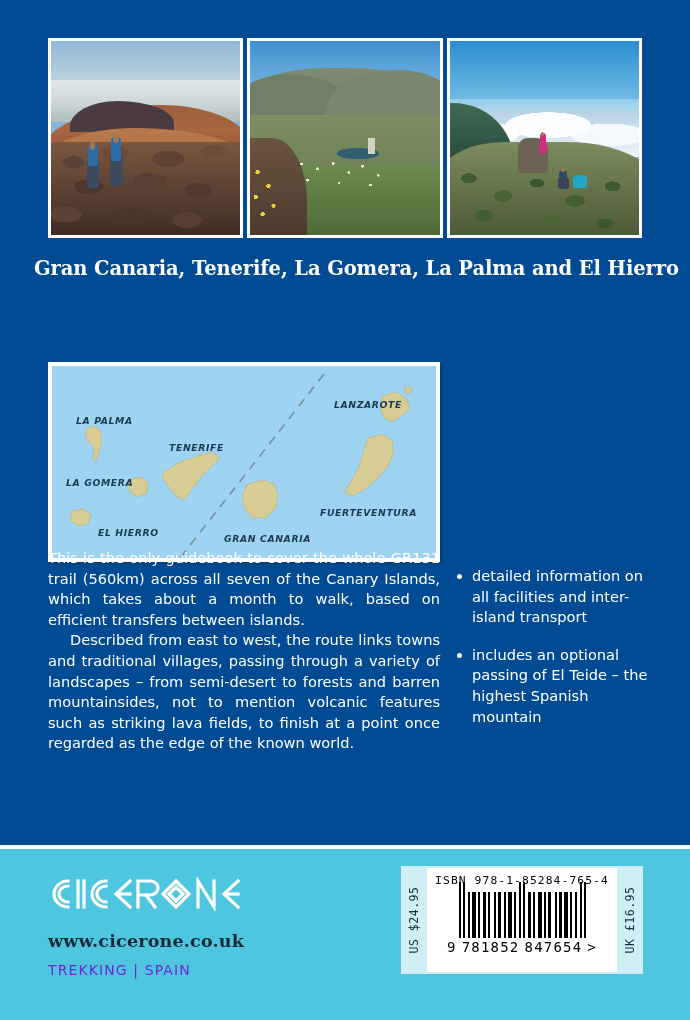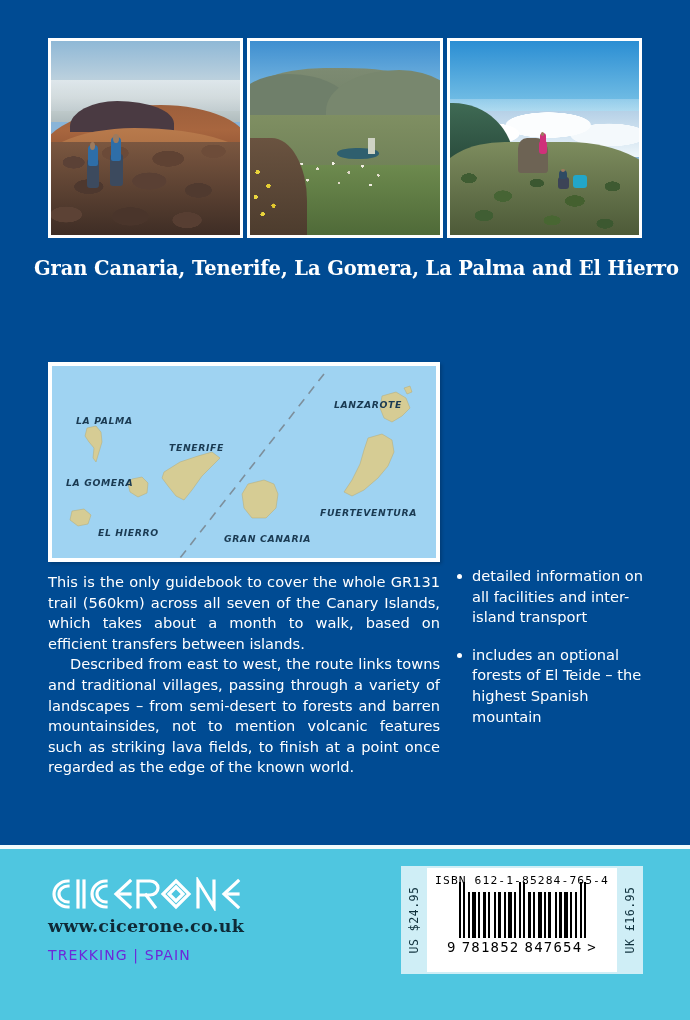--- a/index.html
+++ b/index.html
@@ -249,21 +249,21 @@
     font-weight: bold;
     font-size: 9.3px;
     fill: #1a3a52;
     letter-spacing: .6px;
   }
 
   
   .left-col {
     position: absolute;
     left: 48px;
-    top: 572px;
+    top: 548px;
     width: 392px;
     color: #ffffff;
     font-family: "DejaVu Sans", "Liberation Sans", sans-serif;
     font-size: 14.6px;
     line-height: 20.6px;
     text-align: justify;
   }
   .left-col p { margin: 0; }
   .left-col p + p { text-indent: 22px; }
 
@@ -315,21 +315,21 @@
     background: #f2fbfc;
   }
   .footer {
     position: absolute;
     left: 0; right: 0; top: 849px; bottom: 0;
     background: #4fc6e0;
   }
   .logo-block { position: absolute; left: 48px; top: 28px; }
   .logo-svg { display: block; }
   .logo-url {
-    margin-top: 5px;
+    margin-top: 20px;
     color: #0f2a37;
     font-family: "DejaVu Serif", "Liberation Serif", serif;
     font-weight: bold;
     font-size: 17.5px;
     letter-spacing: .2px;
   }
   .logo-cat {
     margin-top: 11px;
     color: #6d28d9;
     font-family: "DejaVu Sans", "Liberation Sans", sans-serif;
@@ -493,21 +493,21 @@
   </div>
 
   <div class="left-col">
     <p>This is the only guidebook to cover the whole GR131 trail (560km) across all seven of the Canary Islands, which takes about a month to walk, based on efficient transfers between islands.</p>
     <p>Described from east to west, the route links towns and traditional villages, passing through a variety of landscapes – from semi-desert to forests and barren mountainsides, not to mention volcanic features such as striking lava fields, to finish at a point once regarded as the edge of the known world.</p>
   </div>
 
 
   <ul class="bullets">
     <li>detailed information on all facilities and inter-island transport</li>
-    <li>includes an optional forests of El Teide – the highest Spanish mountain</li>
+    <li>includes an optional passing of El Teide – the highest Spanish mountain</li>
   </ul>
 
   <div class="divider-white"></div>
   <div class="footer">
 
     <div class="logo-block">
       <svg class="logo-svg" width="196" height="34" viewBox="0 0 196 34">
         <g fill="none" stroke="#ffffff" stroke-width="3.2" stroke-linecap="square">
 
           <path d="M20 4 A14 13 0 0 0 20 30"></path>
@@ -536,21 +536,21 @@
       </svg>
       <div class="logo-url">www.cicerone.co.uk</div>
       <div class="logo-cat">TREKKING | SPAIN</div>
     </div>
 
     <div class="isbn-box">
       <div class="price">
         <span>US $24.95</span>
       </div>
       <div class="barcode-panel">
-        <div class="isbn-text">ISBN 612-1-85284-765-4</div>
+        <div class="isbn-text">ISBN 978-1-85284-765-4</div>
         <div class="bars">
           <i class="tall" style="width:2px"></i>
             <i style="width:2px;background:#fff"></i>
             <i class="tall" style="width:2px"></i>
           <i style="width:3px;background:#fff"></i>
             <i style="width:2px"></i>
             <i style="width:2px;background:#fff"></i>
           <i style="width:4px"></i>
             <i style="width:2px;background:#fff"></i>
             <i style="width:2px"></i>

